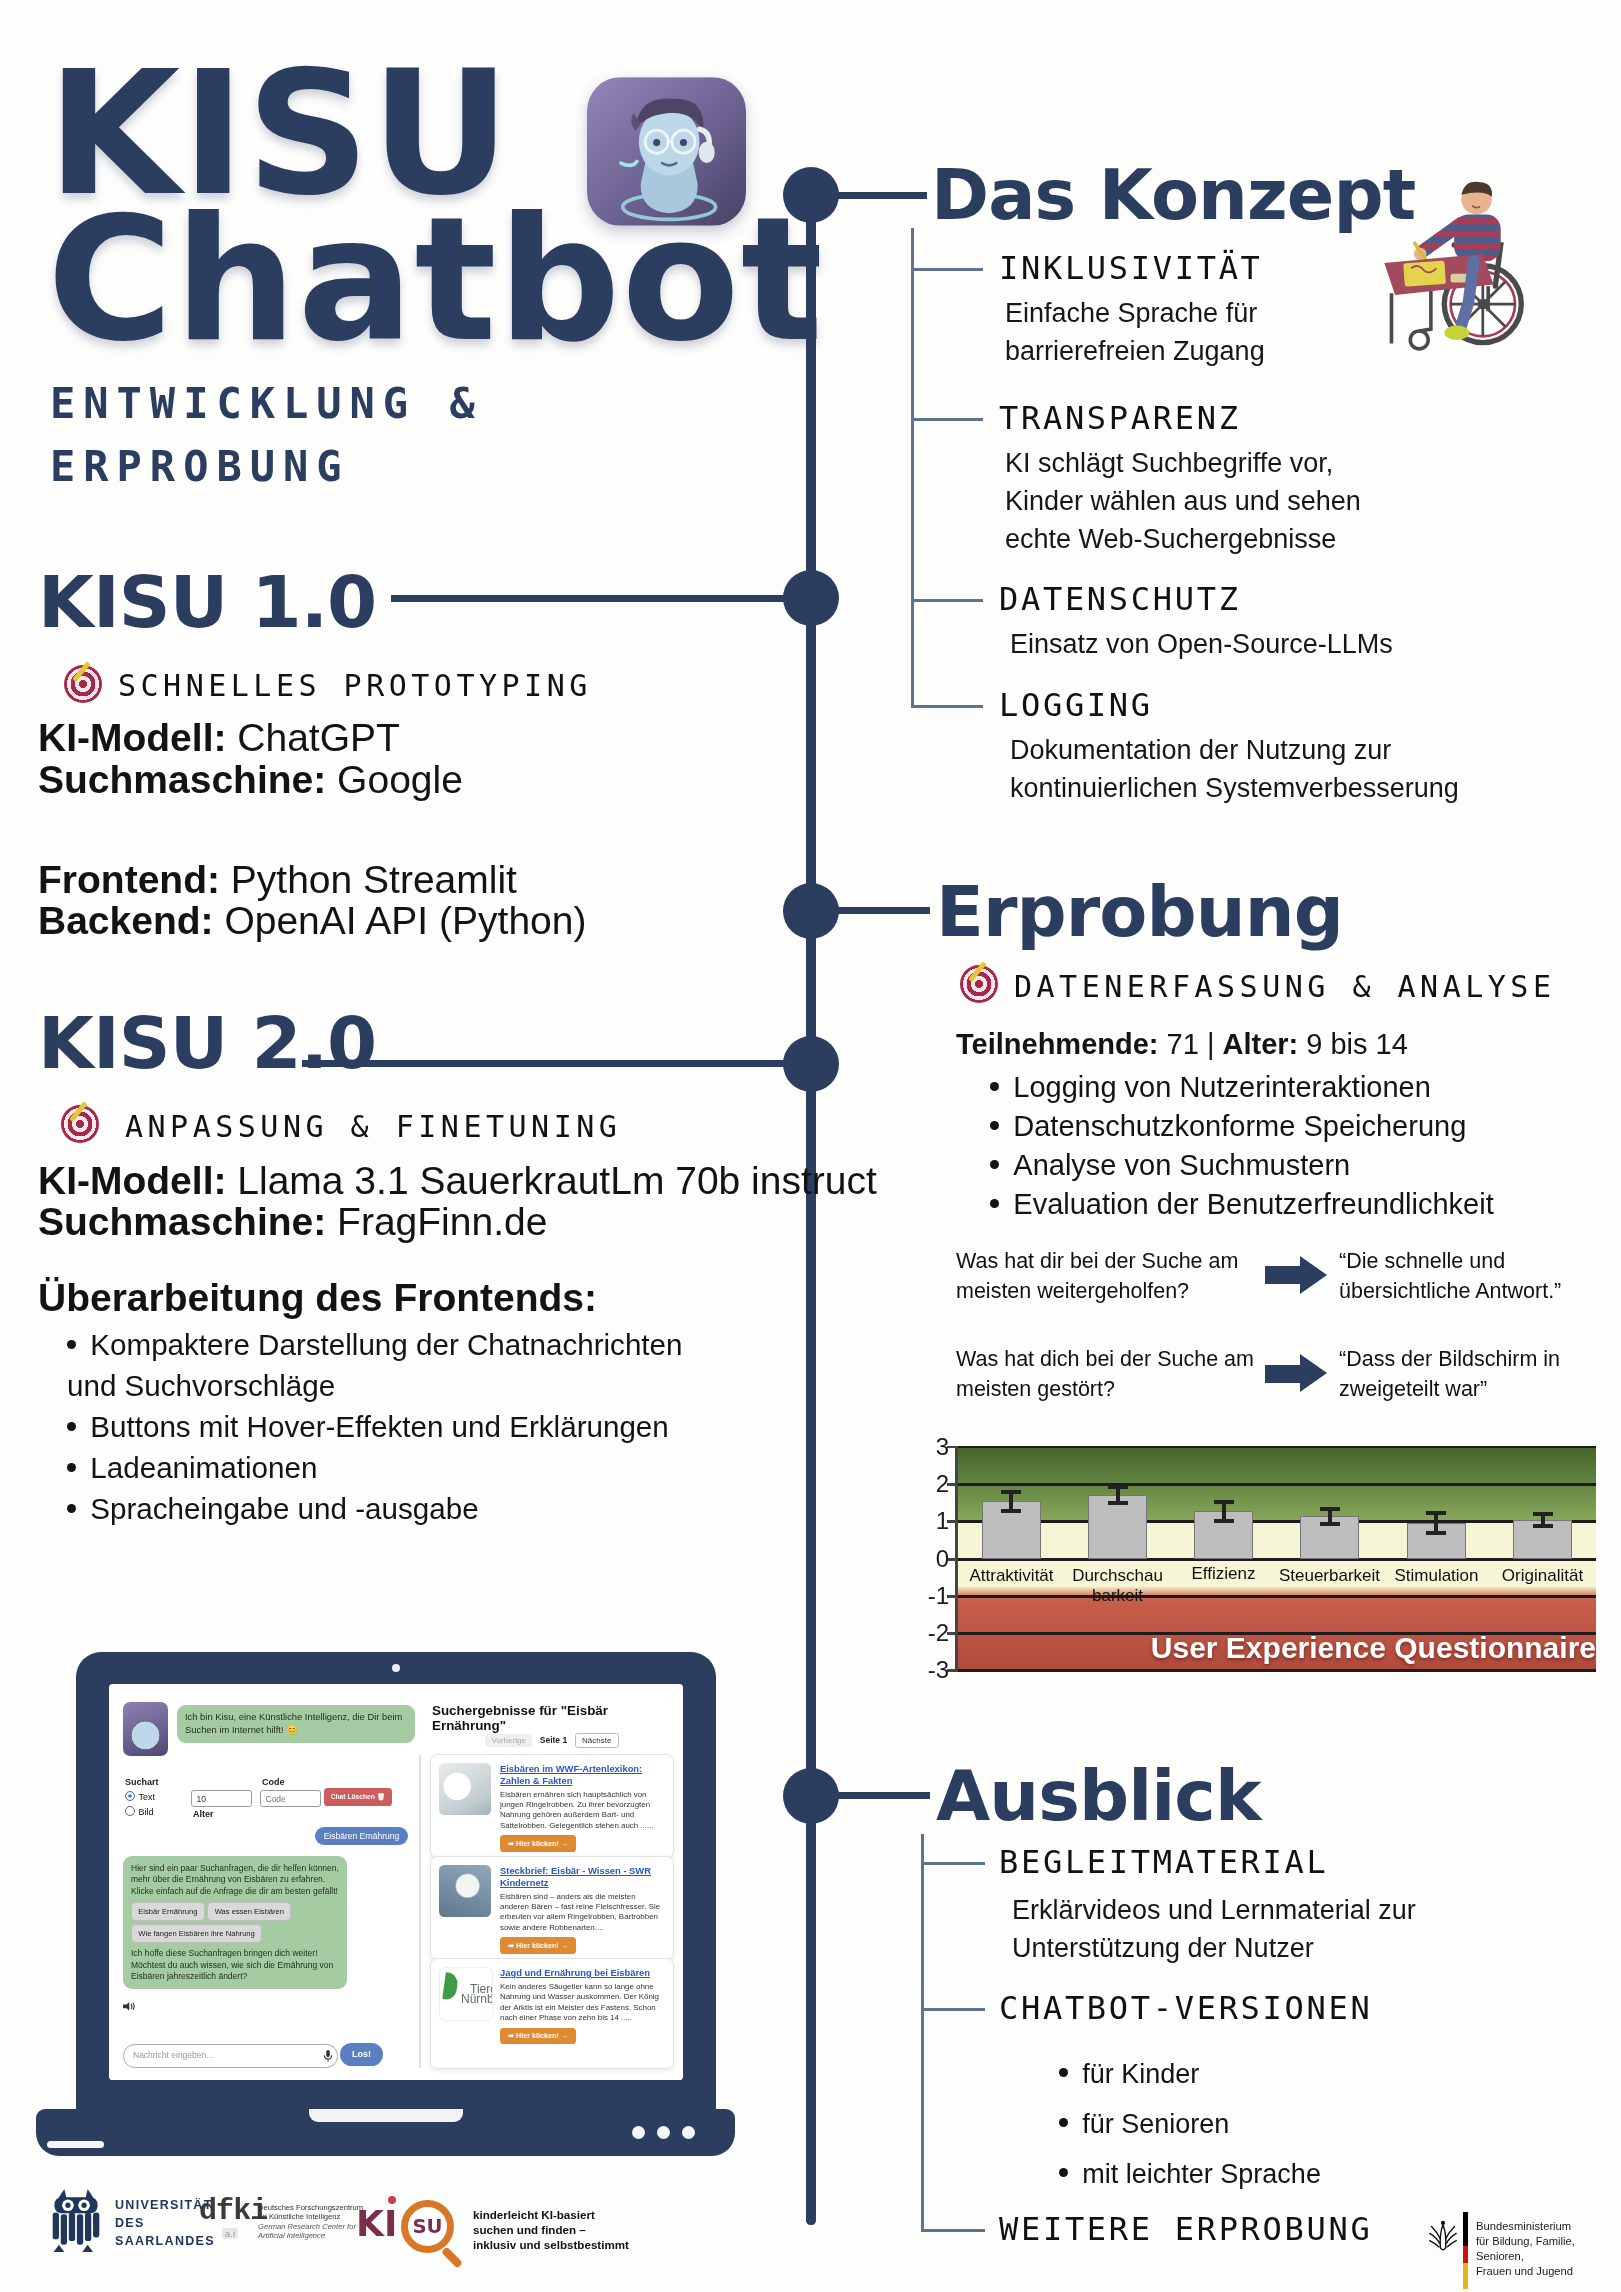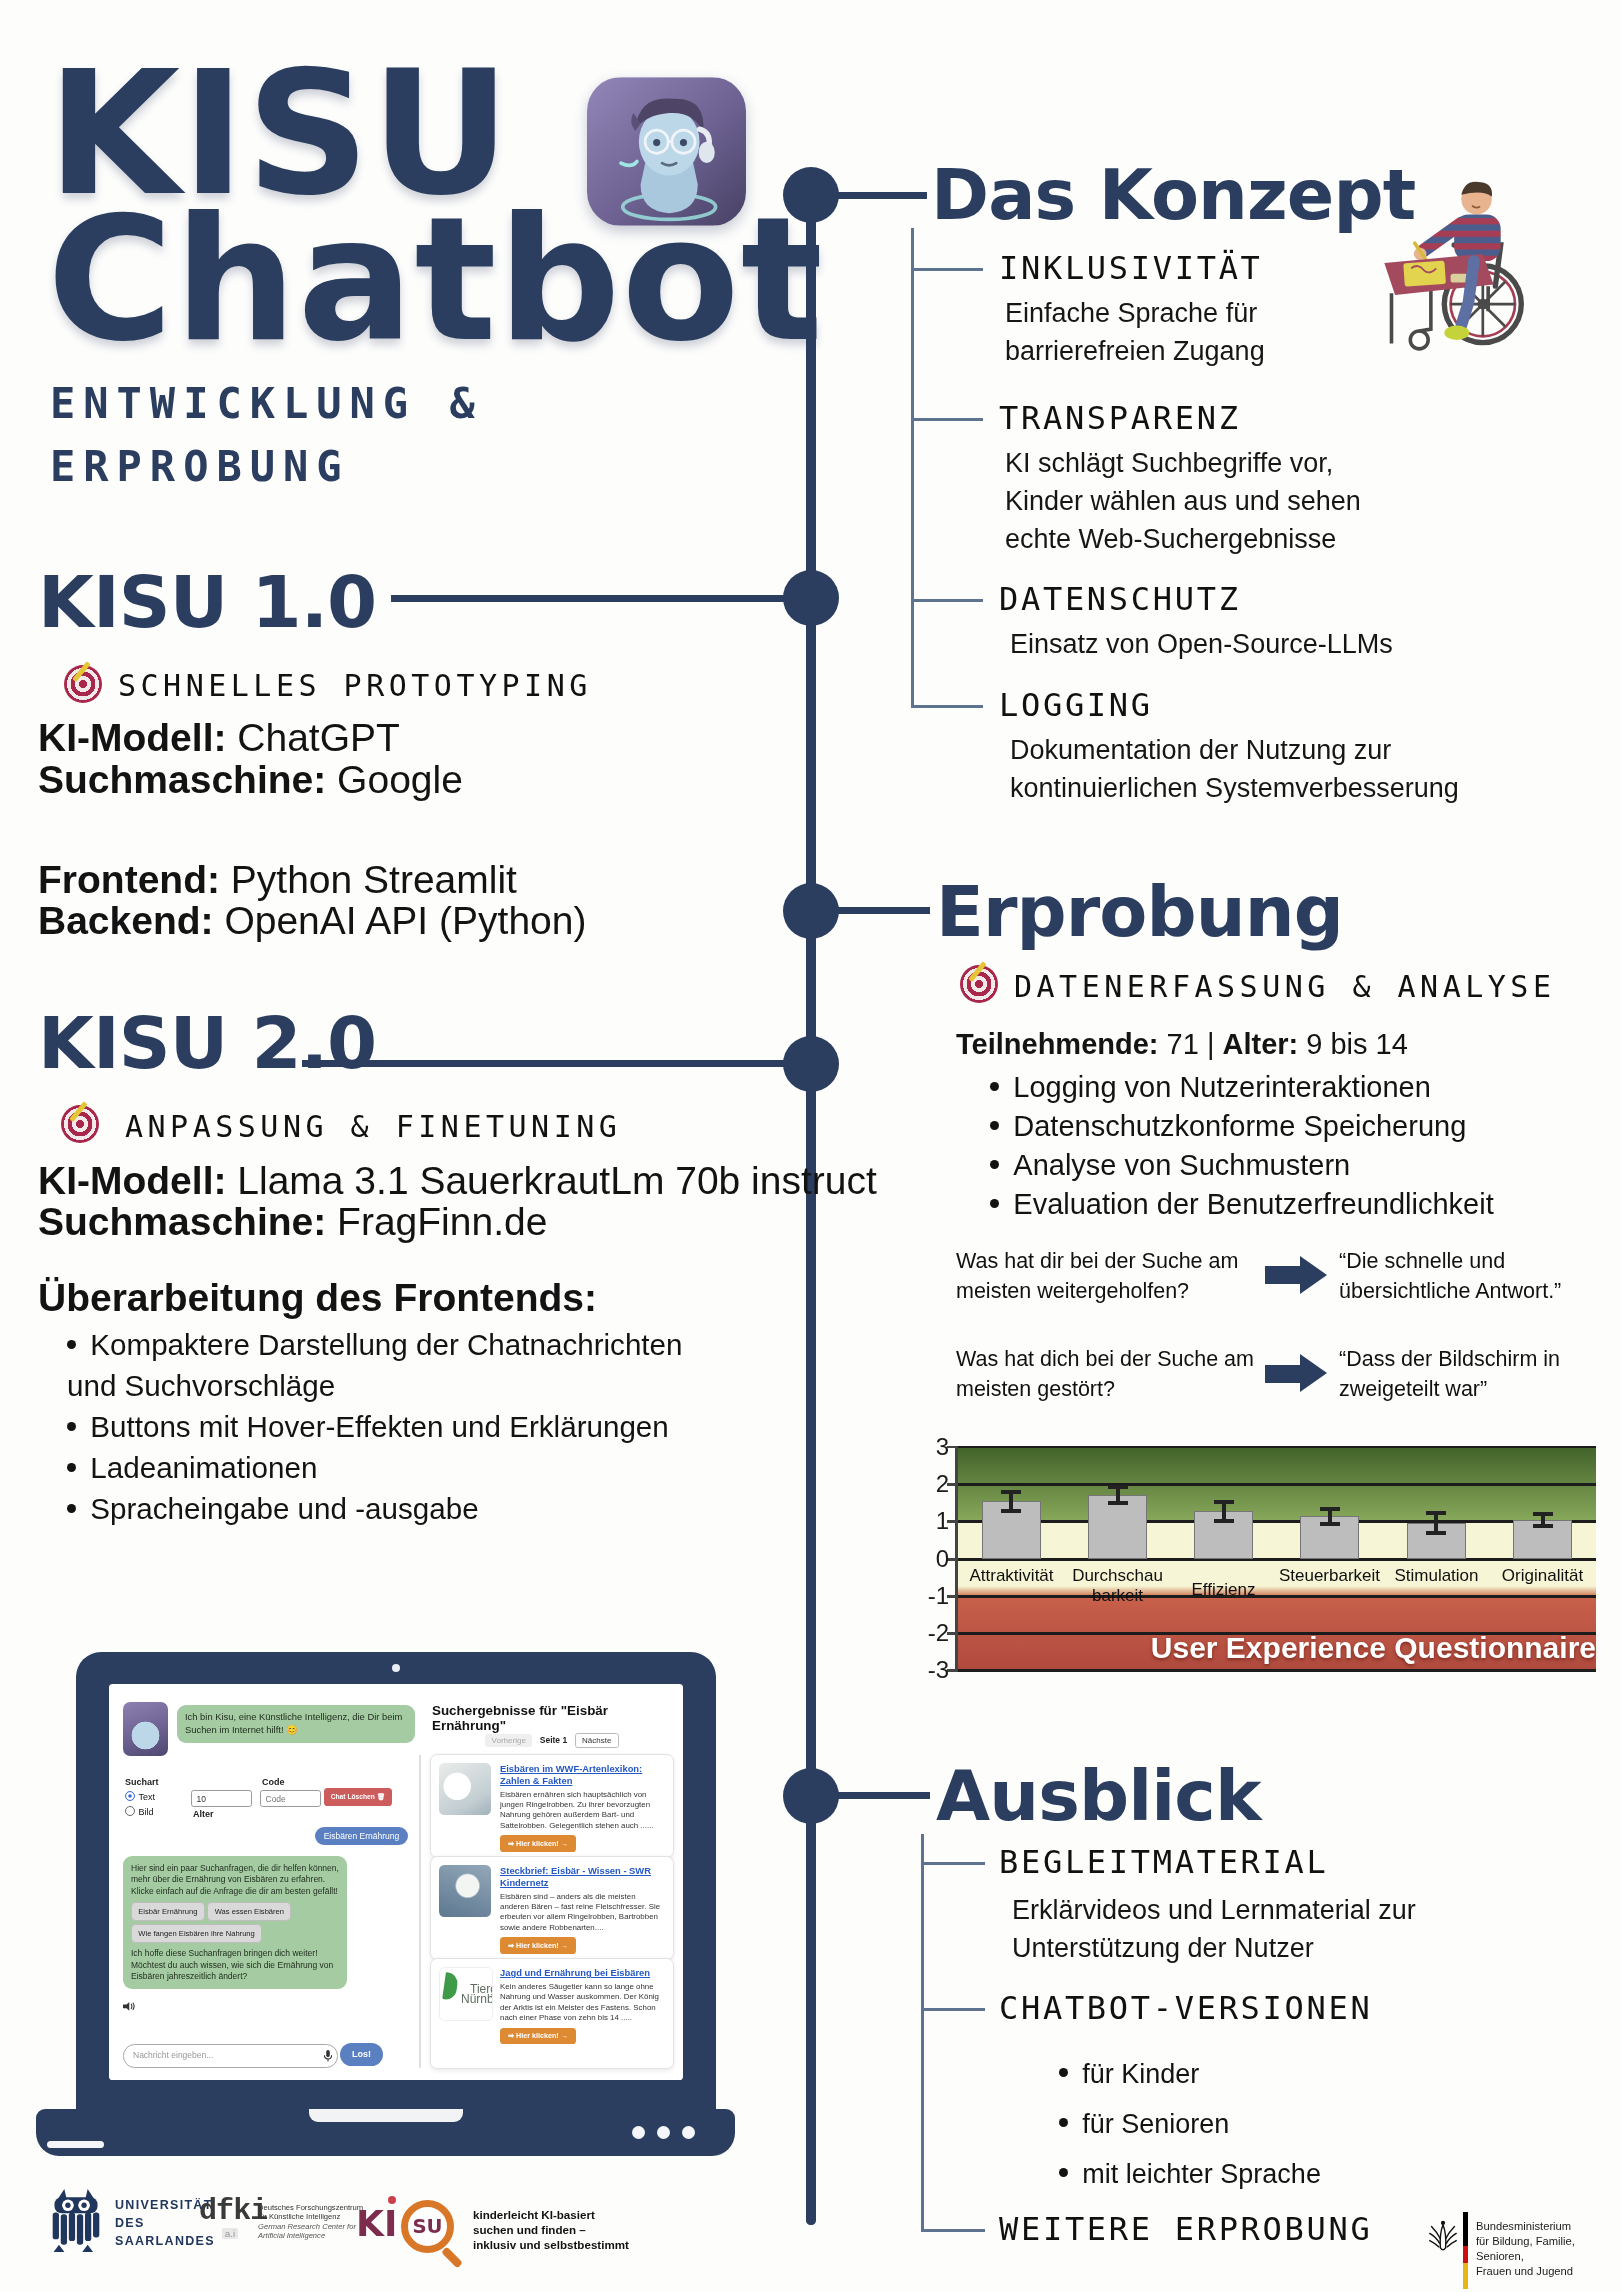--- a/index.html
+++ b/index.html
@@ -335,21 +335,21 @@
       <div class="bar" style="left: 173px; top: 66px; width: 59px; height: 64px; background: rgb(189, 189, 189); border: 1.8px solid rgb(117, 117, 117); box-sizing: border-box;"></div>
       <div class="err" style="left: 201px; top: 57px; width: 3.6px; height: 16.4px; background: rgb(34, 34, 34);"></div>
       <div class="errcap" style="left: 193px; top: 56px; width: 19.7px; height: 3.6px; background: rgb(34, 34, 34);"></div>
       <div class="errcap" style="left: 193px; top: 72px; width: 19.7px; height: 3.6px; background: rgb(34, 34, 34);"></div>
       <div class="cat-label" style="left: 147px; top: 137px; width: 111px;">Durchschau
 barkeit</div>
       <div class="bar" style="left: 279px; top: 82px; width: 59px; height: 48px; background: rgb(189, 189, 189); border: 1.8px solid rgb(117, 117, 117); box-sizing: border-box;"></div>
       <div class="err" style="left: 307px; top: 73px; width: 3.6px; height: 18.7px; background: rgb(34, 34, 34);"></div>
       <div class="errcap" style="left: 299px; top: 71px; width: 19.7px; height: 3.6px; background: rgb(34, 34, 34);"></div>
       <div class="errcap" style="left: 299px; top: 90px; width: 19.7px; height: 3.6px; background: rgb(34, 34, 34);"></div>
-      <div class="cat-label" style="left: 253px; top: 151px; width: 111px;">Effizienz</div>
+      <div class="cat-label" style="left: 253px; top: 135px; width: 111px;">Effizienz</div>
       <div class="bar" style="left: 385px; top: 87px; width: 59px; height: 43px; background: rgb(189, 189, 189); border: 1.8px solid rgb(117, 117, 117); box-sizing: border-box;"></div>
       <div class="err" style="left: 413px; top: 79px; width: 3.6px; height: 15px; background: rgb(34, 34, 34);"></div>
       <div class="errcap" style="left: 405px; top: 78px; width: 19.7px; height: 3.6px; background: rgb(34, 34, 34);"></div>
       <div class="errcap" style="left: 405px; top: 93px; width: 19.7px; height: 3.6px; background: rgb(34, 34, 34);"></div>
       <div class="cat-label" style="left: 359px; top: 137px; width: 111px;">Steuerbarkeit</div>
       <div class="bar" style="left: 492px; top: 94px; width: 59px; height: 36px; background: rgb(189, 189, 189); border: 1.8px solid rgb(117, 117, 117); box-sizing: border-box;"></div>
       <div class="err" style="left: 519px; top: 84px; width: 3.6px; height: 20px; background: rgb(34, 34, 34);"></div>
       <div class="errcap" style="left: 511px; top: 82px; width: 19.7px; height: 3.6px; background: rgb(34, 34, 34);"></div>
       <div class="errcap" style="left: 511px; top: 102px; width: 19.7px; height: 3.6px; background: rgb(34, 34, 34);"></div>
       <div class="cat-label" style="left: 466px; top: 137px; width: 111px;">Stimulation</div>

